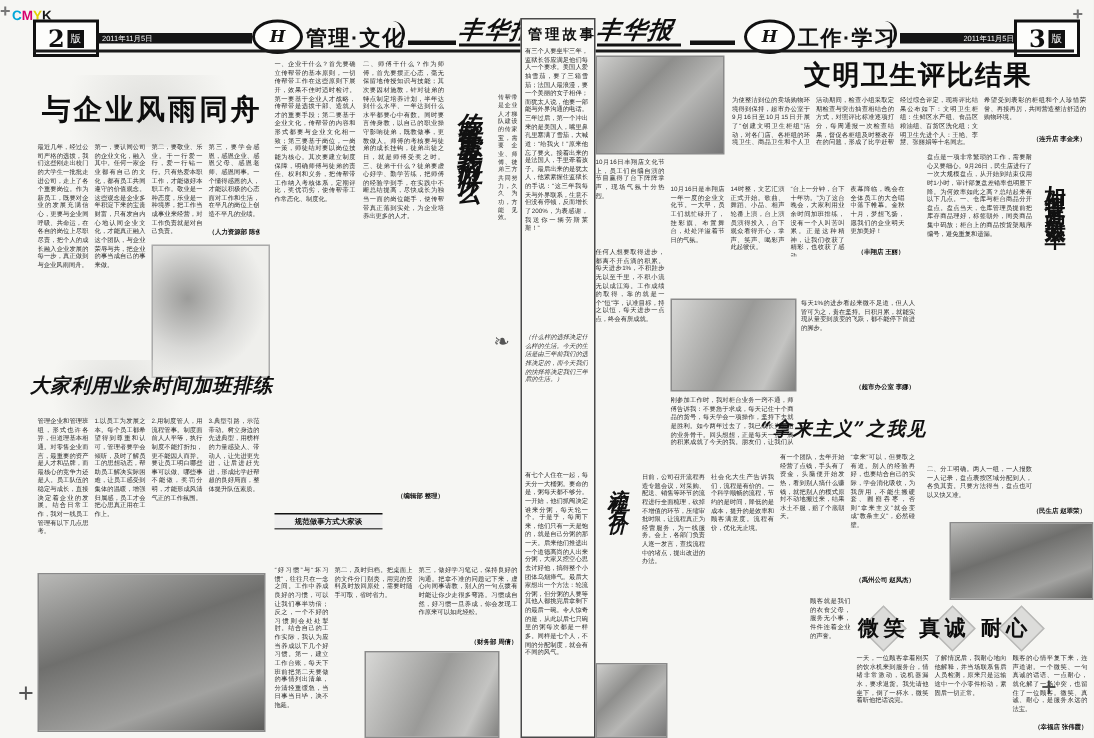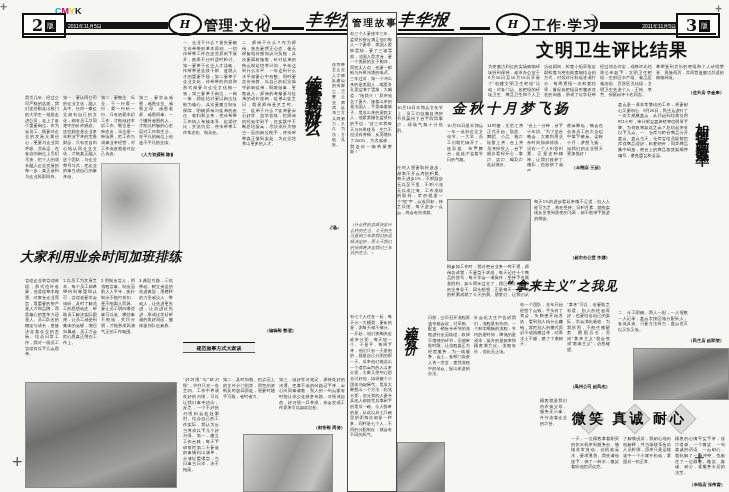--- a/index.html
+++ b/index.html
@@ -17,21 +17,21 @@
   .logo-ellipse{border:2px solid #111;border-radius:50%;display:flex;align-items:center;justify-content:center;
     font-family:"DejaVu Serif",serif;font-style:italic;font-weight:bold;font-size:11px;color:#111;background:#fdfdfb;}
   .section-label{font-size:14px;font-weight:bold;color:#111;letter-spacing:1px;}
   .hdr-curve{width:12px;height:17px;border-right:2px solid #111;border-radius:0 60% 60% 0 / 0 50% 50% 0;}
   .hdr-seg{background:#111;height:3px;}
   .masthead{font-family:"DejaVu Serif",serif;font-style:italic;font-weight:bold;font-size:16px;color:#101010;
     transform:skewX(-8deg);letter-spacing:1px;}
   .mast-rule{background:#111;height:2px;}
   .page-rule{background:#1a1a1a;height:1.5px;}
   
-  .headline{font-weight:bold;color:#0d0d0d;font-family:Liberation Serif, serif;white-space:nowrap;}
+  .headline{font-weight:bold;color:#0d0d0d;font-family:Liberation Sans, sans-serif;white-space:nowrap;}
   .script-head{font-family:"DejaVu Serif",serif;font-style:italic;font-weight:bold;color:#111;white-space:nowrap;}
   .vert{writing-mode:vertical-rl;text-orientation:upright;}
   
   .tcol{font-size:4.2px;line-height:1.34;color:#2b2b2b;text-align:justify;overflow:hidden;word-break:break-all;}
   .tcol.italic{font-style:italic;color:#3a3a3a;}
   .byline{font-size:4.3px;font-weight:bold;color:#111;text-align:right;overflow:hidden;white-space:nowrap;}
   .kicker{font-size:5px;font-weight:bold;color:#111;border-top:1.5px solid #111;border-bottom:0.5px solid #555;
     display:flex;align-items:center;justify-content:center;background:#eee;}
   
   .photo{border:1px solid #8a8a8a;}
@@ -43,21 +43,21 @@
   .gushi-box{border:1px solid #4a4a4a;background:#f8f8f5;}
   .diamond{width:20px;height:20px;transform:rotate(45deg);background:#dcdcda;border:1px solid #b9b9b7;}
   .ornament{color:#555;font-size:13px;font-family:"DejaVu Serif",serif;}
 </style>
 </head>
 <body>
 
 <div id="canvas">
 
   <div class="abs regmark" style="left:0;top:4;font-size:12px;">+</div>
-  <div class="abs cmyk" style="left:8px;top:0;margin-left:47px;">
+  <div class="abs cmyk" style="left:8px;top:0;">
     <span style="color:#00a7d8;">C</span><span style="color:#d6006e;">M</span><span style="color:#e3cf00;">Y</span><span style="color:#161616;">K</span>
   </div>
   <div class="abs regmark" style="left:715px;top:2px;font-size:12px;">+</div>
   <div class="abs regmark" style="left:12px;top:452px;font-size:18px;font-weight:normal;color:#555;">+</div>
   <div class="abs regmark" style="left:694px;top:448px;font-size:18px;font-weight:normal;color:#555;">+</div>
 
   <div class="abs pagebox" style="left:22px;top:13px;width:40px;height:21px;">
     <span class="num">2</span>
     <span class="ban">版</span>
   </div>
@@ -85,20 +85,21 @@
   <div class="abs datebar" style="left:600px;top:22px;width:72px;height:7px;justify-content:flex-end;">
     <span>2011年11月5日</span>
   </div>
   <div class="abs pagebox" style="left:676px;top:13px;width:40px;height:21px;">
     <span class="num">3</span>
     <span class="ban">版</span>
   </div>
   <div class="abs page-rule" style="left:380px;top:33px;width:336px;"></div>
 
   <div class="abs wm" style="left:24px;top:50px;width:150px;height:48px;"></div>
+  <div class="abs headline" style="left:28px;top:60px;font-size:19px;letter-spacing:2px;">与企业风雨同舟</div>
   <div class="abs tcol" style="left:25px;top:95px;width:34px;height:155px;">最近几年，经过公司严格的选拔，我们这些刚走出校门的大学生一批批走进公司，走上了各个重要岗位。作为新员工，既要对企业的发展充满信心，更要与企业同呼吸、共命运，在各自的岗位上尽职尽责，把个人的成长融入企业发展的每一步，真正做到与企业风雨同舟。</div>
   <div class="abs tcol" style="left:63px;top:95px;width:34px;height:155px;">第一，要认同公司的企业文化，融入其中。任何一家企业都有自己的文化，都有员工共同遵守的价值观念。这些观念是企业多年积淀下来的宝贵财富，只有发自内心地认同企业文化，才能真正融入这个团队，与企业荣辱与共，把企业的事当成自己的事来做。</div>
   <div class="abs tcol" style="left:101px;top:95px;width:34px;height:64px;">第二，要敬业、乐业。干一行爱一行，爱一行钻一行。只有热爱本职工作，才能做好本职工作。敬业是一种态度，乐业是一种境界，把工作当成事业来经营，对工作负责就是对自己负责。</div>
   <div class="abs tcol" style="left:139px;top:95px;width:34px;height:56px;">第三，要学会感恩，感恩企业、感恩父母、感恩老师、感恩同事。一个懂得感恩的人，才能以积极的心态面对工作和生活，在平凡的岗位上创造不平凡的业绩。</div>
   <div class="abs byline" style="left:139px;top:152px;width:34px;">（人力资源部 陈俊红）</div>
   <div class="abs photo ink" style="left:101px;top:163px;width:77px;height:87px;"></div>
 
   <div class="abs tcol" style="left:183px;top:40px;width:54px;height:300px;">一、企业干什么？首先要确立传帮带的基本原则，一切传帮带工作在这些原则下展开，效果不佳时适时检讨。第一要基于企业人才战略，传帮带是选拔干部、造就人才的重要手段；第二要基于企业文化，传帮带的内容和形式都要与企业文化相一致；第三要基于岗位，一岗一策，师徒结对要以岗位技能为核心。其次要建立制度保障，明确师傅与徒弟的责任、权利和义务，把传帮带工作纳入考核体系，定期评比，奖优罚劣，使传帮带工作常态化、制度化。</div>
   <div class="abs tcol" style="left:242px;top:40px;width:54px;height:284px;">二、师傅干什么？作为师傅，首先要摆正心态，毫无保留地传授知识与技能；其次要因材施教，针对徒弟的特点制定培养计划，半年达到什么水平、一年达到什么水平都要心中有数。同时要言传身教，以自己的职业操守影响徒弟，既教做事，更教做人。师傅的考核要与徒弟的成长挂钩，徒弟出徒之日，就是师傅受奖之时。三、徒弟干什么？徒弟要虚心好学、勤学苦练，把师傅的经验学到手，在实践中不断总结提高，尽快成长为独当一面的岗位能手，使传帮带真正落到实处，为企业培养出更多的人才。</div>
   <div class="abs byline" style="left:242px;top:328px;width:54px;">（编辑部 整理）</div>
@@ -137,21 +138,20 @@
   <div class="abs tcol" style="left:600px;top:64px;width:52px;height:34px;">经过综合评定，现将评比结果公布如下：文明卫生柜组：生鲜区水产组、食品区粮油组、百货区洗化组；文明卫生先进个人：王艳、李慧、张丽娟等十名同志。</div>
   <div class="abs tcol" style="left:656px;top:64px;width:68px;height:24px;">希望受到表彰的柜组和个人珍惜荣誉、再接再厉，共同营造整洁舒适的购物环境。</div>
   <div class="abs byline" style="left:654px;top:90px;width:70px;">（连升店 李金来）</div>
 
   <div class="abs tcol" style="left:618px;top:102px;width:70px;height:206px;">盘点是一项非常繁琐的工作，需要耐心又要细心。9月26日，民生店进行了一次大规模盘点，从开始到结束仅用时1小时，审计部复盘差错率也明显下降。为何效率如此之高？总结起来有以下几点。一、仓库与柜台商品分开盘点。盘点当天，仓库管理员提前把库存商品理好，标签朝外，同类商品集中码放；柜台上的商品按货架顺序编号，避免重复和遗漏。</div>
   <div class="abs script-head vert" style="left:694px;top:112px;height:206px;font-size:14px;letter-spacing:4px;font-style:normal;">如何提高盘点效率</div>
   <div class="abs tcol" style="left:618px;top:310px;width:70px;height:24px;">二、分工明确。两人一组，一人报数一人记录，盘点表按区域分配到人，各负其责。只要方法得当，盘点也可以又快又准。</div>
   <div class="abs byline" style="left:650px;top:338px;width:74px;">（民生店 赵翠荣）</div>
   <div class="abs photo ph2" style="left:633px;top:348px;width:94px;height:50px;"></div>
 
-  <div class="abs script-head" style="left:452px;top:100px;font-size:14px;letter-spacing:3px;">金秋十月梦飞扬</div>
   <div class="abs tcol" style="left:447px;top:123px;width:36px;height:48px;">10月16日是丰翔店一年一度的企业文化节。一大早，员工们就忙碌开了，挂彩旗、布置舞台，处处洋溢着节日的气氛。</div>
   <div class="abs tcol" style="left:487px;top:123px;width:36px;height:48px;">14时整，文艺汇演正式开始。歌曲、舞蹈、小品、相声轮番上演，台上演员演得投入，台下观众看得开心，掌声、笑声、喝彩声此起彼伏。</div>
   <div class="abs tcol" style="left:527px;top:123px;width:36px;height:48px;">“台上一分钟，台下十年功。”为了这台晚会，大家利用业余时间加班排练，没有一个人叫苦叫累。正是这种精神，让我们收获了精彩，也收获了感动。</div>
   <div class="abs tcol" style="left:567px;top:123px;width:36px;height:40px;">夜幕降临，晚会在全体员工的大合唱中落下帷幕。金秋十月，梦想飞扬，愿我们的企业明天更加美好！</div>
   <div class="abs byline" style="left:567px;top:165px;width:36px;">（丰翔店 王丽）</div>
 
   <div class="abs photo ph3" style="left:447px;top:199px;width:82px;height:60px;"></div>
   <div class="abs tcol" style="left:534px;top:199px;width:76px;height:54px;">每天1%的进步看起来微不足道，但人人皆可为之，贵在坚持。日积月累，就能实现从量变到质变的飞跃，都不能停下前进的脚步。</div>
   <div class="abs byline" style="left:534px;top:255px;width:76px;">（超市办公室 李娜）</div>
   <div class="abs tcol" style="left:447px;top:264px;width:82px;height:34px;">刚参加工作时，我对柜台业务一窍不通，师傅告诉我：不要急于求成，每天记住十个商品的货号，每天学会一项操作，坚持下去就是胜利。如今两年过去了，我已成长为柜组的业务骨干。回头想想，正是每天一点一滴的积累成就了今天的我。朋友们，让我们从今天做起，每天进步百分之一！</div>

